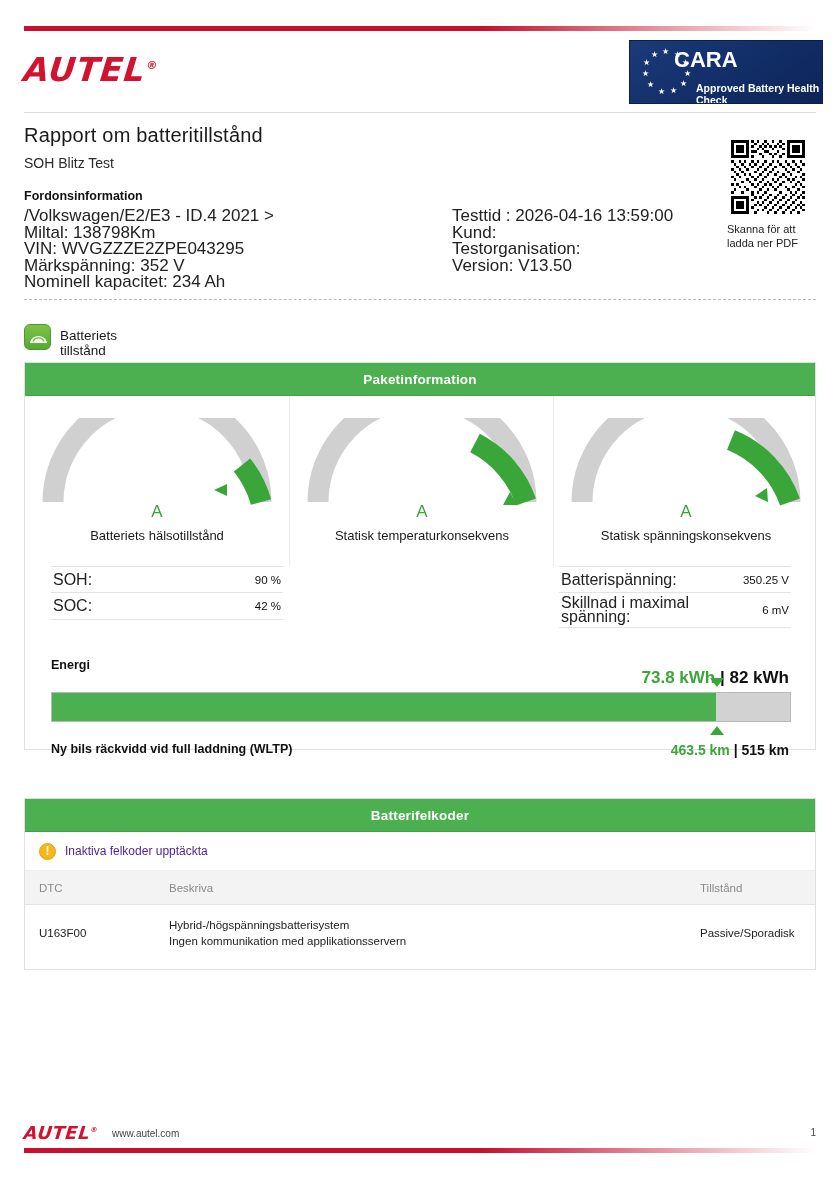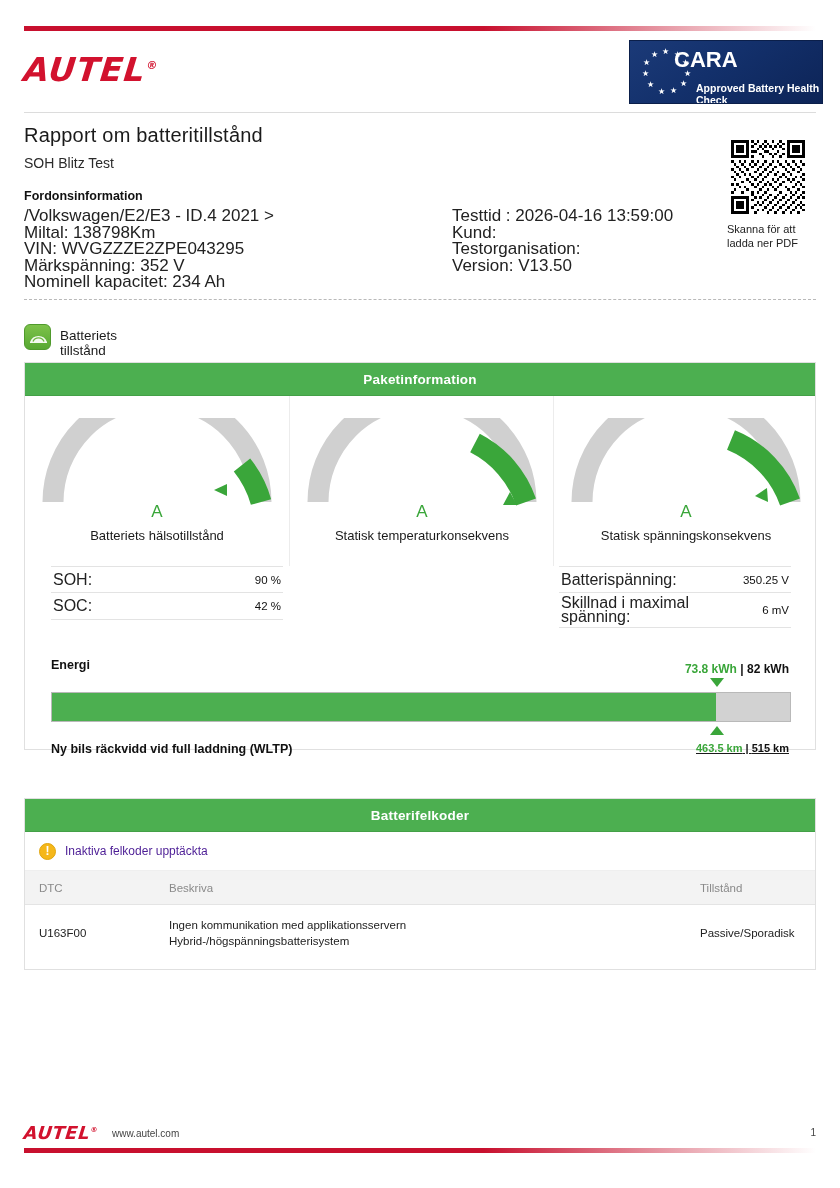--- a/index.html
+++ b/index.html
@@ -154,21 +154,21 @@
   .metric:first-child{ border-top:1px solid #e3e3e3; }
   .metric-key{ font-size:16px; color:#222; line-height:14px; padding-right:8px; }
   .metric-val{ font-size:11.5px; color:#111; white-space:nowrap; }
 
   
   .energy-wrap{ position:relative; margin-top:22px; height:128px; }
   .energy-label{
     position:absolute; left:26px; top:0; font-size:12.5px; font-weight:bold; color:#111;
   }
   .energy-values{
-    position:absolute; right:26px; top:4px; font-size:12px; font-weight:bold; white-space:nowrap;
+    position:absolute; right:26px; top:10px; font-size:17px; font-weight:bold; white-space:nowrap;
   }
   .v-green{ color:#3aa63a; }
   .v-dark{ color:#111; }
   .marker-down{
     position:absolute; top:20px;
     width:0;height:0;border-left:7px solid transparent;border-right:7px solid transparent;
     border-top:9px solid #3aa63a;
   }
   .marker-up{
     position:absolute; top:68px;
@@ -177,21 +177,21 @@
   }
   .bar-track{
     position:absolute; left:26px; top:34px; width:740px; height:30px;
     background:#d2d2d2; border:1px solid #b9b9b9; box-sizing:border-box;
   }
   .bar-fill{ height:100%; background:#4caf50; }
   .wltp-label{
     position:absolute; left:26px; top:84px; font-size:12.5px; font-weight:bold; color:#111;
   }
   .wltp-values{
-    position:absolute; right:26px; top:84px; font-size:11px; font-weight:bold; white-space:nowrap;text-decoration:underline;
+    position:absolute; right:26px; top:84px; font-size:14px; font-weight:bold; white-space:nowrap;
   }
 
   
   .fault-notice{
     height:38px; display:flex; align-items:center; padding-left:14px; gap:9px;
     border-bottom:1px solid #efefef;
   }
   .warn-icon{
     width:17px; height:17px; border-radius:50%;
     background:#f5b719; border:1px solid #e0a50d;
@@ -620,22 +620,22 @@
 
     <div class="fault-head">
       <div class="col-dtc">DTC</div>
       <div class="col-desc">Beskriva</div>
       <div class="col-state">Tillstånd</div>
     </div>
 
     <div class="fault-row">
       <div class="col-dtc">U163F00</div>
       <div class="col-desc">
+        <div>Hybrid-/högspänningsbatterisystem</div>
         <div>Ingen kommunikation med applikationsservern</div>
-        <div>Hybrid-/högspänningsbatterisystem</div>
       </div>
       <div class="col-state">Passive/Sporadisk</div>
     </div>
   </div>
 
   <div class="footer">
     <div class="footer-logo"><span>AUTEL</span><span class="reg">®</span></div>
     <div class="footer-url">www.autel.com</div>
     <div class="footer-page">1</div>
     <div class="footer-rule"></div>

